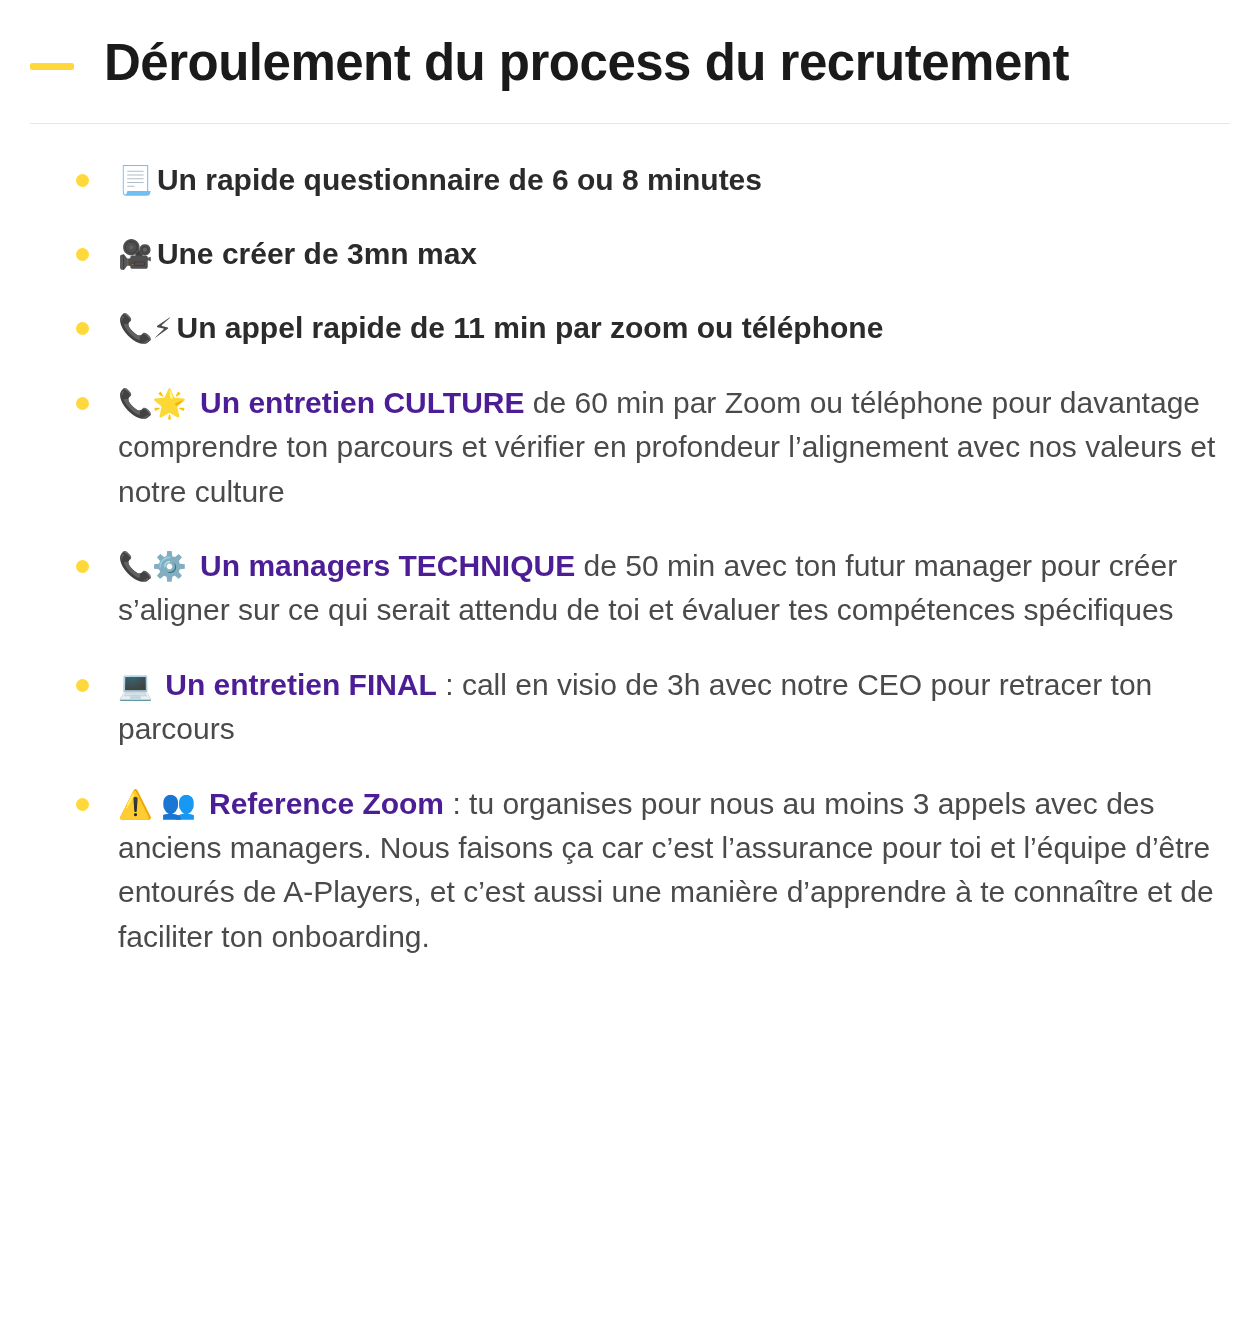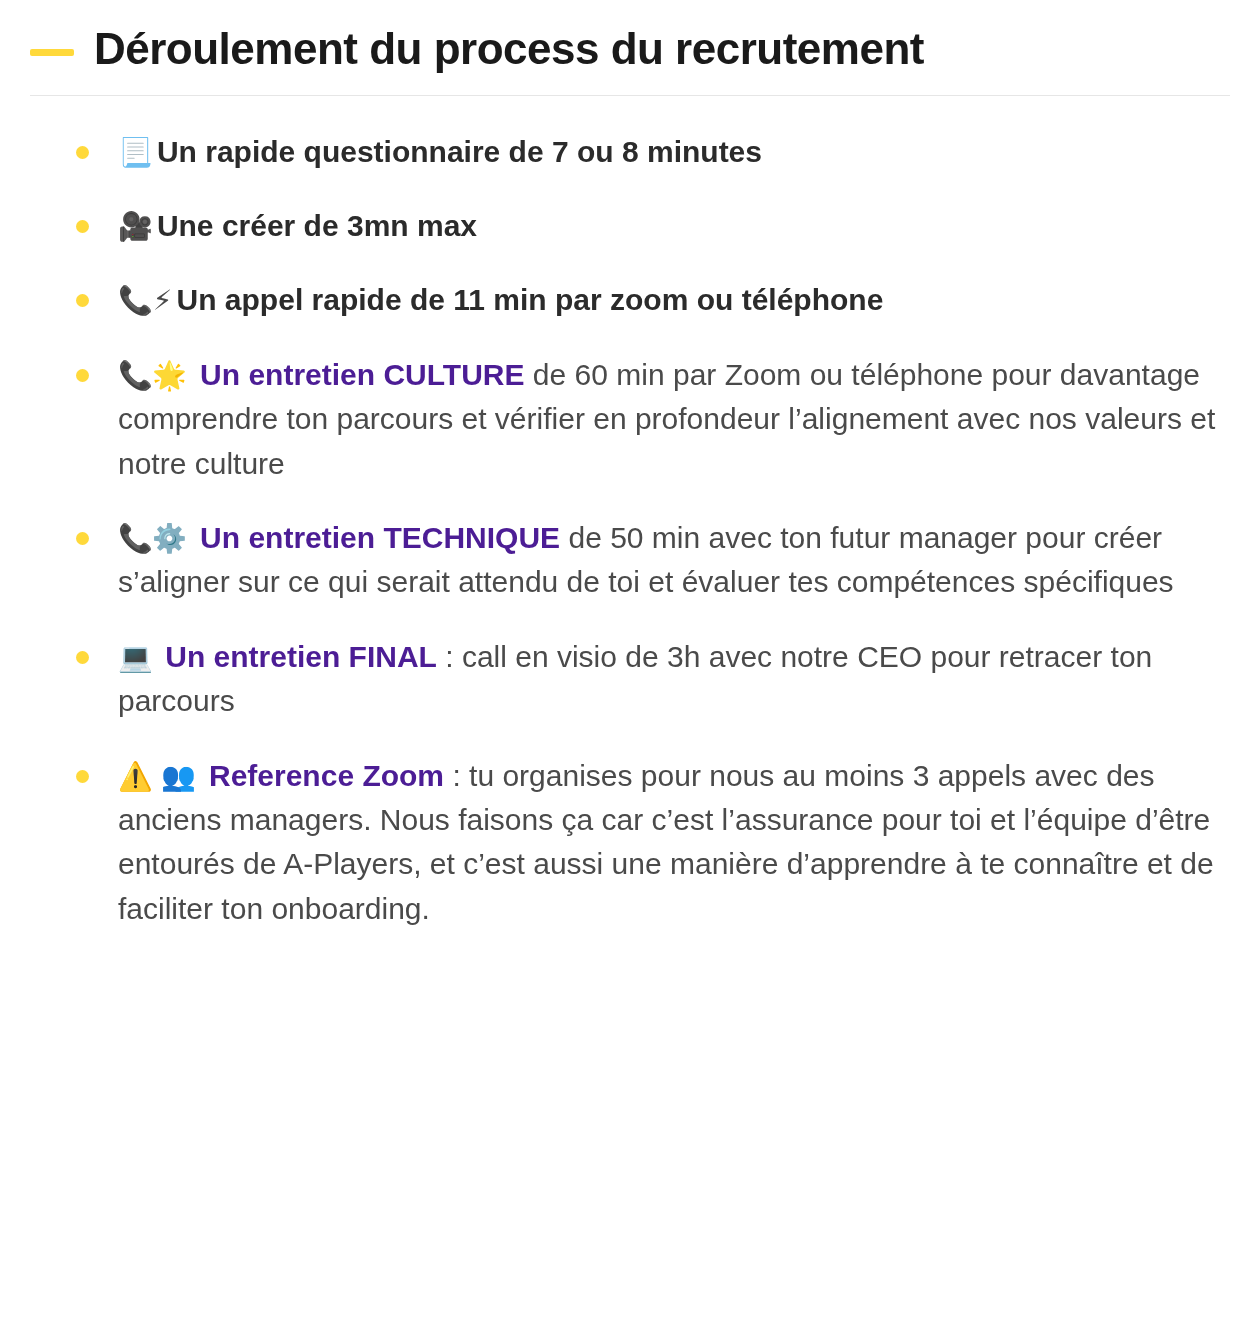--- a/index.html
+++ b/index.html
@@ -30,26 +30,26 @@
   .header-dash {
     display: block;
     width: 44px;
     height: 7px;
     background: #ffd93b;
     border-radius: 2px;
     flex: 0 0 auto;
     margin-top: 6px;
   }
   .page-title {
-    font-size: 44px;
+    font-size: 51px;
     line-height: 1.15;
     font-weight: bold;
     color: #1a1a1a;
     letter-spacing: -0.5px;
-    margin: 2px;
+    margin: 12px;
   }
   
   .steps {
     list-style: none;
     margin: 0;
     padding: 34px 0 30px 40px;
   }
   .step {
     position: relative;
     padding-left: 48px;
@@ -92,41 +92,41 @@
 
   <div class="header">
     <span class="header-dash"></span>
     <h1 class="page-title">Déroulement du process du recrutement</h1>
   </div>
 
   <ul class="steps">
 
     <li class="step compact">
       <span class="bullet"></span>
-      <span class="emoji">📃</span><span class="lead">Un rapide questionnaire de 7 ou 8 minutes</span><span></span>
+      <span class="emoji">📃</span><span class="lead">Un rapide questionnaire de 6 ou 8 minutes</span><span></span>
     </li>
 
     <li class="step compact">
       <span class="bullet"></span>
       <span class="emoji">🎥</span><span class="lead">Une créer de 3mn max</span><span></span>
     </li>
 
     <li class="step compact">
       <span class="bullet"></span>
       <span class="emoji">📞⚡</span><span class="lead">Un appel rapide de 11 min par zoom ou téléphone</span><span></span>
     </li>
 
     <li class="step">
       <span class="bullet"></span>
       <span class="emoji">📞🌟</span> <span class="lead">Un entretien CULTURE</span><span> de 60 min par Zoom ou téléphone pour davantage comprendre ton parcours et vérifier en profondeur l’alignement avec nos valeurs et notre culture</span>
     </li>
 
     <li class="step">
       <span class="bullet"></span>
-      <span class="emoji">📞⚙️</span> <span class="lead">Un entretien TECHNIQUE</span><span> de 50 min avec ton futur manager pour créer s’aligner sur ce qui serait attendu de toi et évaluer tes compétences spécifiques</span>
+      <span class="emoji">📞⚙️</span> <span class="lead">Un managers TECHNIQUE</span><span> de 50 min avec ton futur manager pour créer s’aligner sur ce qui serait attendu de toi et évaluer tes compétences spécifiques</span>
     </li>
 
     <li class="step">
       <span class="bullet"></span>
       <span class="emoji">💻</span> <span class="lead">Un entretien FINAL</span><span> : call en visio de 3h avec notre CEO pour retracer ton parcours</span>
     </li>
 
     <li class="step">
       <span class="bullet"></span>
       <span class="emoji">⚠️ 👥</span> <span class="lead">Reference Zoom</span><span> : tu organises pour nous au moins 3 appels avec des anciens managers. Nous faisons ça car c’est l’assurance pour toi et l’équipe d’être entourés de A-Players, et c’est aussi une manière d’apprendre à te connaître et de faciliter ton onboarding.</span>

